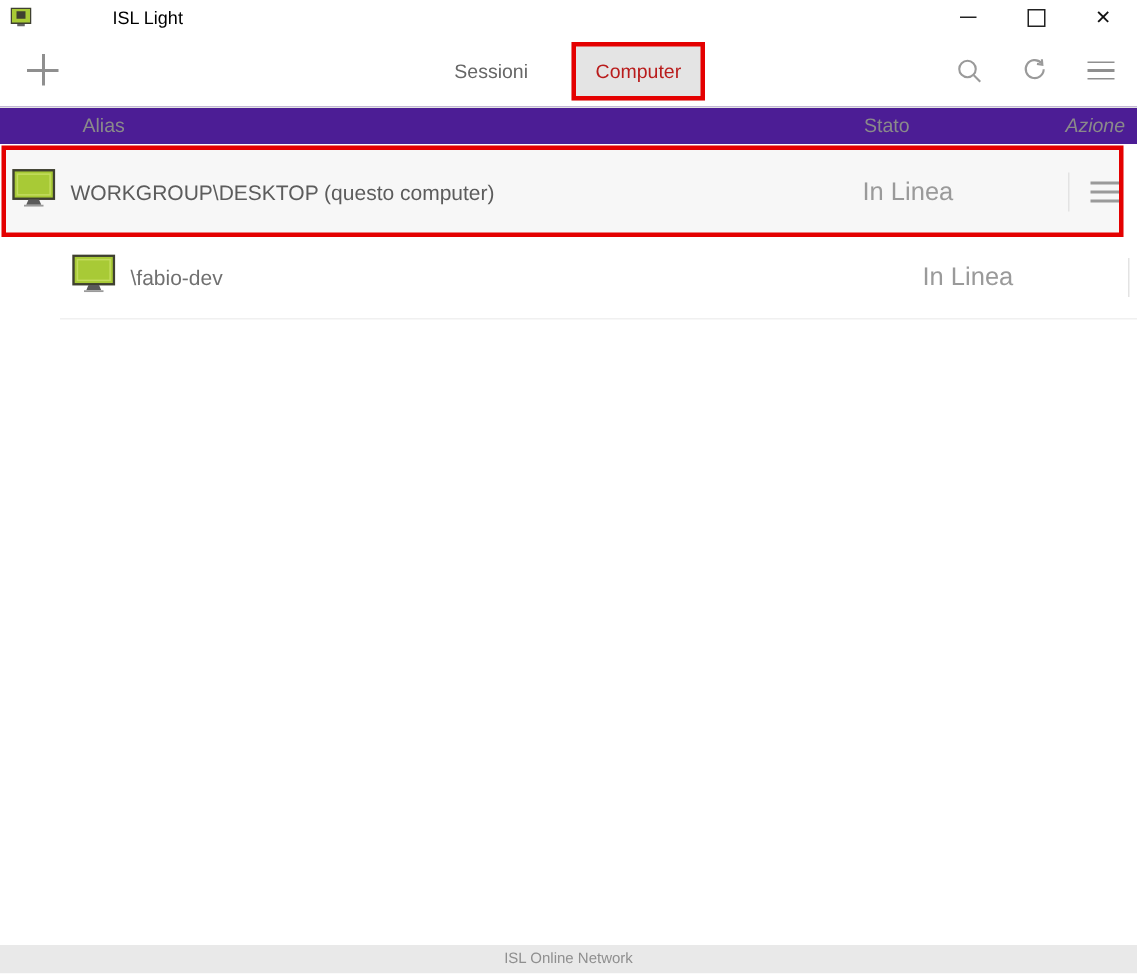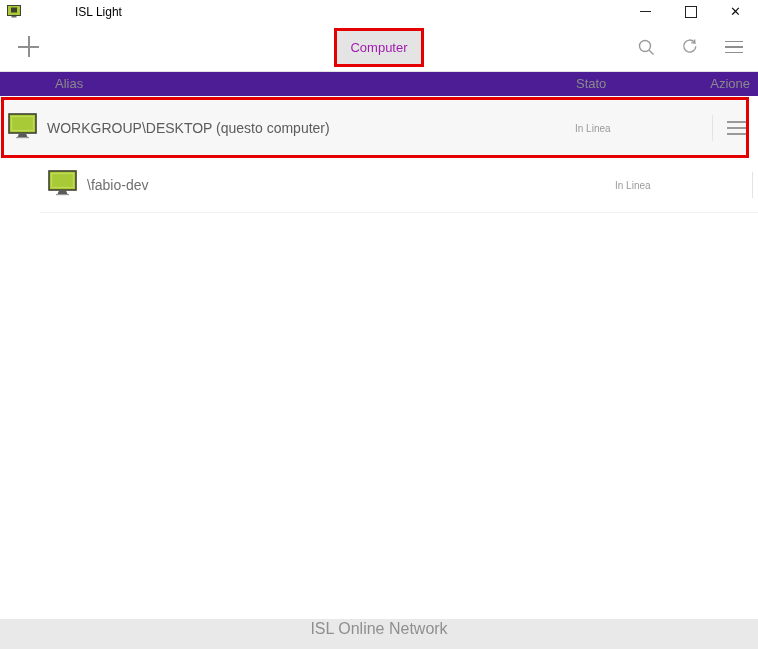--- a/index.html
+++ b/index.html
@@ -24,37 +24,37 @@
   .close-glyph{font-size:13px;color:#111;line-height:1;}
   
   .toolbar{height:48px;position:relative;background:#ffffff;}
   .plusbtn{position:absolute;left:18px;top:13px;width:22px;height:22px;}
   .plusbtn .h{position:absolute;left:0;top:10px;width:21px;height:1.5px;background:#8f8f8f;}
   .plusbtn .v{position:absolute;left:10px;top:0;width:1.5px;height:21px;background:#8f8f8f;}
   .tabs{position:absolute;left:0;right:0;top:0;height:48px;
         display:flex;align-items:center;justify-content:center;}
   .tab{font-size:13px;color:#666;padding:10px 15px;cursor:default;}
   .tab.selected{
-    background:#e4e4e4;color:#a21caf;
+    background:#e4e4e4;color:#b91c1c;
     border:3px solid #e40000; 
     padding:9px 13px;
   }
   .tab.plain{margin-right:14px;}
   .tbicons{position:absolute;right:14px;top:0;height:48px;display:flex;align-items:center;gap:24px;}
   .tbicon{width:20px;height:20px;display:flex;align-items:center;justify-content:center;}
   .menu-lines{display:flex;flex-direction:column;gap:4px;}
   .menu-lines i{display:block;width:18px;height:1.5px;background:#8f8f8f;}
   
   .colheader{
     height:24px;background:#4c1d95;border-top:1px solid #e2e2e2;
     position:relative;font-size:13px;color:#8a8a8a;line-height:24px;
   }
   .colheader .alias{position:absolute;left:55px;}
   .colheader .stato{position:absolute;left:576px;text-align:right;}
-  .colheader .azione{position:absolute;right:8px;}
+  .colheader .azione{position:absolute;right:8px;font-style:italic;}
   
   .rows{position:relative;}
   .row{position:relative;text-decoration:underline;}
   .row-highlight{
     margin:1px 9px 0 1px;
     border:3px solid #e40000; 
     background:#f7f7f7;
     height:55px;
   }
   .row-normal{
@@ -64,41 +64,41 @@
   .row-highlight .moni{left:4px;}
   .row-normal .moni{left:8px;}
   .row .alias{
     position:absolute;top:50%;transform:translateY(-50%);
     font-size:14px;color:#5c5c5c;
   }
   .row-highlight .alias{left:43px;}
   .row-normal .alias{left:47px;color:#707070;}
   .row .stato{
     position:absolute;top:50%;transform:translateY(-50%);
-    font-size:10px;color:#9a9a9a;
+    font-size:17px;color:#9a9a9a;
   }
   .row-highlight .stato{left:571px;}
   .row-normal .stato{left:575px;}
   .row .divider{
     position:absolute;top:50%;transform:translateY(-50%);
     width:1px;height:26px;background:#e3e3e3;
   }
   .row-highlight .divider{left:708px;}
   .row-normal .divider{left:712px;}
   .row .rowmenu{
     position:absolute;top:50%;transform:translateY(-50%);
     display:flex;flex-direction:column;gap:4px;
   }
   .row-highlight .rowmenu{left:723px;}
   .row-normal .rowmenu{left:727px;}
   .rowmenu i{display:block;width:19px;height:2px;background:#9a9a9a;}
   
   .footer{
-    position:absolute;left:0;right:0;bottom:0;height:30px;
-    background:#e9e9e9;text-align:center;font-size:16px;color:#8f8f8f;
+    position:absolute;left:0;right:0;bottom:0;height:19px;
+    background:#e9e9e9;text-align:center;font-size:10px;color:#8f8f8f;
     line-height:19px;
   }
 </style>
 </head>
 <body>
 
 <div class="titlebar">
   <span class="appicon">
     <svg width="14" height="13" viewBox="0 0 14 13">
       <rect x="0.5" y="0.5" width="13" height="10" fill="#a8ca36" stroke="#3f4030"></rect>
@@ -119,20 +119,21 @@
       </div>
   </div>
 </div>
 
 <div class="toolbar">
   <div class="plusbtn">
     <span class="h"></span>
     <span class="v"></span>
   </div>
   <div class="tabs">
+    <div class="tab plain">Sessioni</div>
     <div class="tab selected">Computer</div>
   </div>
   <div class="tbicons">
     <div class="tbicon">
       <svg width="19" height="19" viewBox="0 0 19 19">
         <circle cx="8" cy="8" r="5.5" fill="none" stroke="#9a9a9a" stroke-width="1.4"></circle>
         <line x1="12.2" y1="12.2" x2="16.5" y2="16.5" stroke="#9a9a9a" stroke-width="1.4"></line>
       </svg>
     </div>
     <div class="tbicon">

